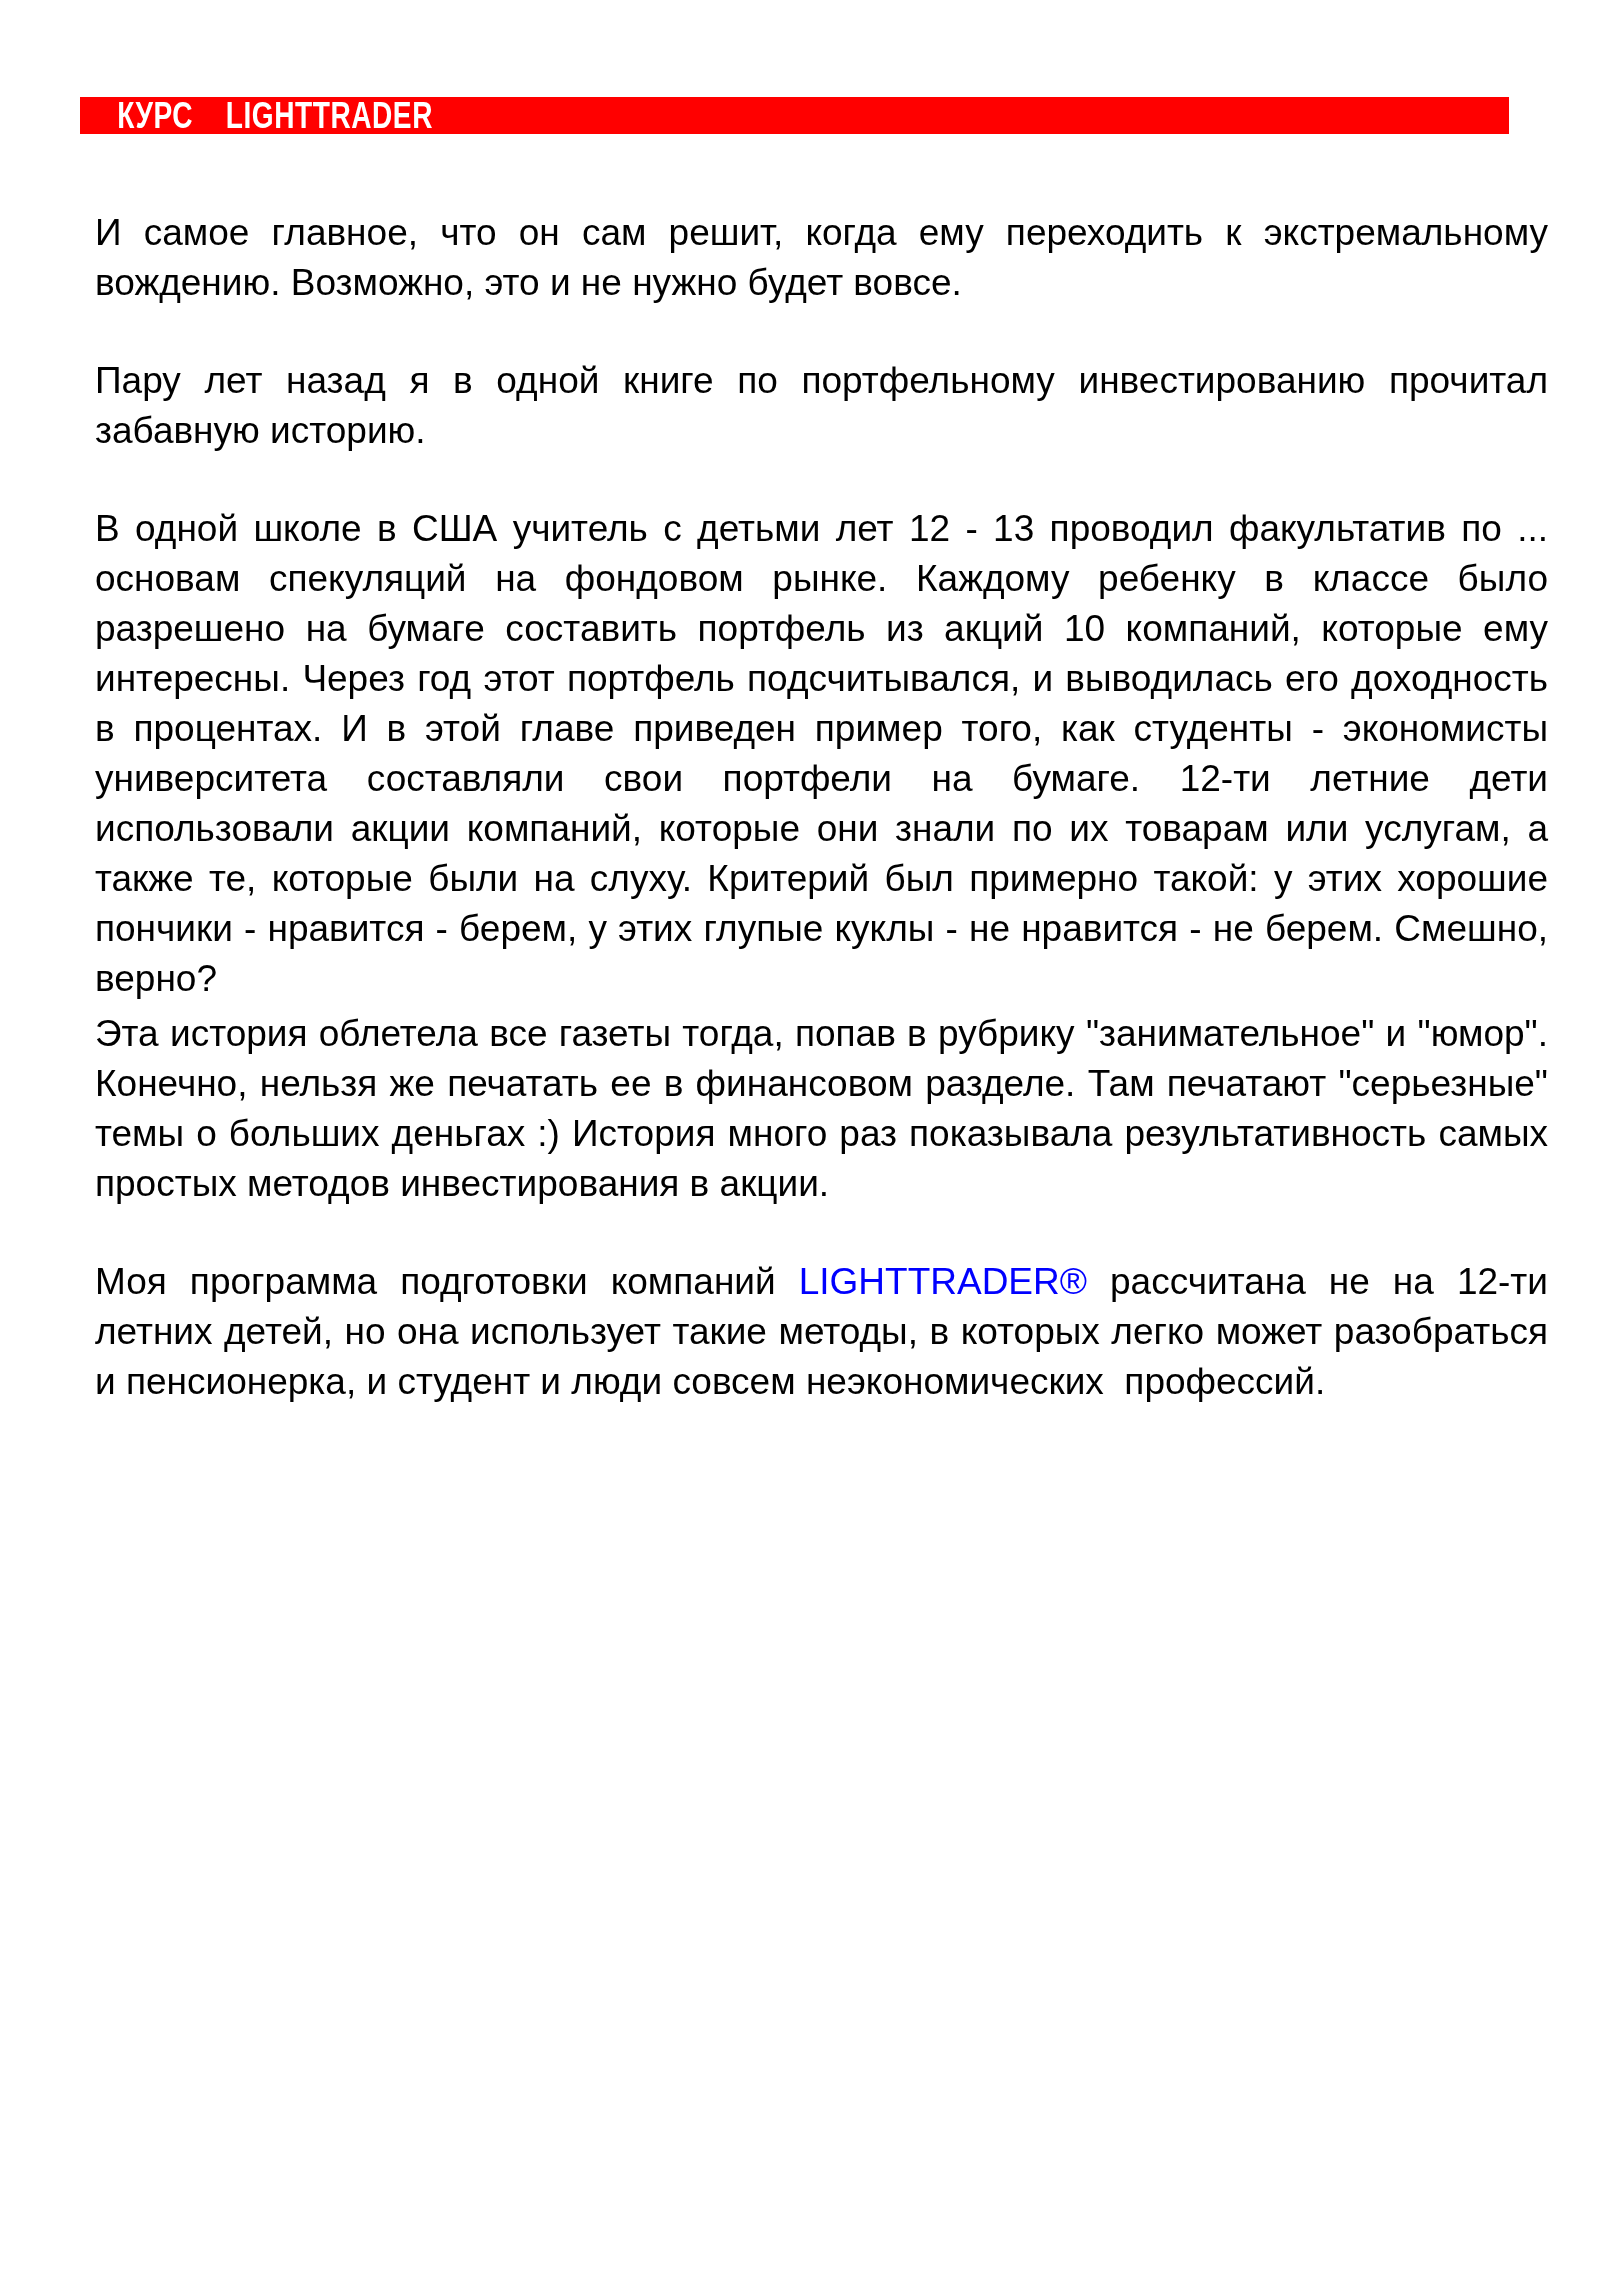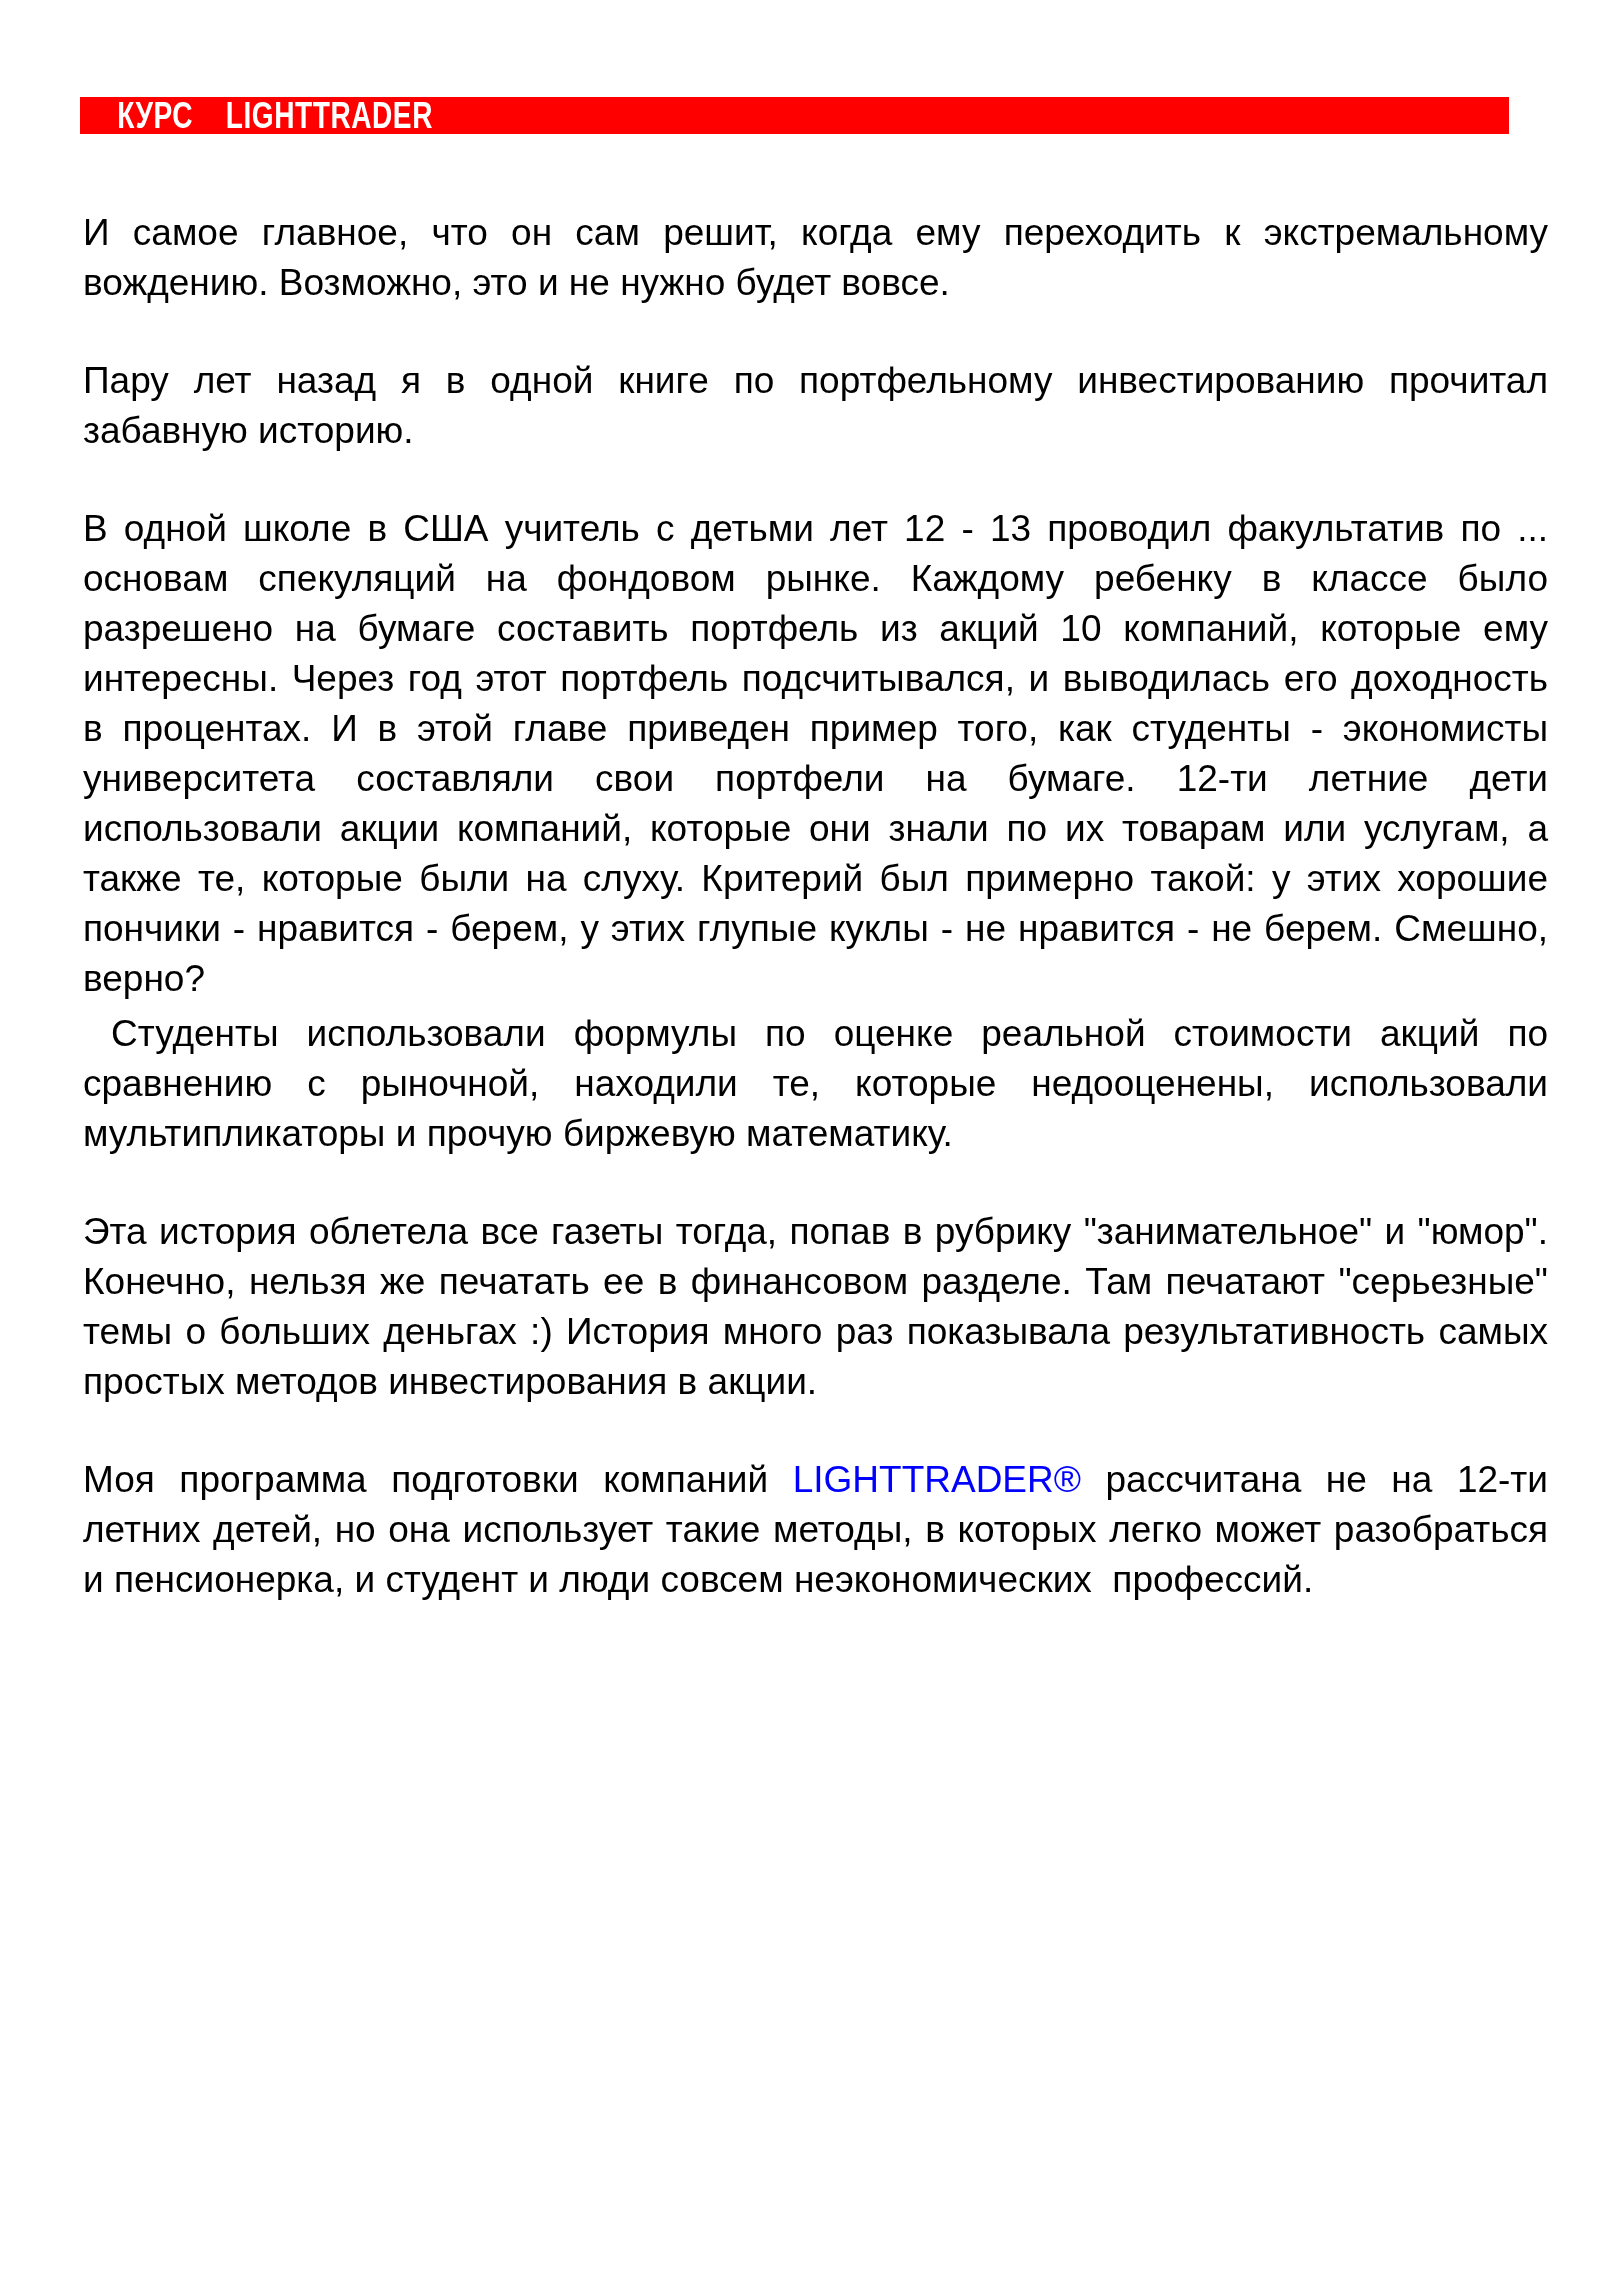--- a/index.html
+++ b/index.html
@@ -36,39 +36,38 @@
   .body-text {
     position: absolute;
     left: 79px;
     top: 208px;
     width: 1469px;
     font-size: 37px;
     line-height: 50px;
     text-align: justify;
     color: var(--text-color, #000000);
   }
-  .body-text p { margin: 0 0 48px 4px; }
+  .body-text p { margin: 0 0 48px 16px; }
   .body-text p.tight { margin-bottom: 4.6px; }
   .brand { color: var(--brand-color, #0000ff); }
 </style>
 </head>
 <body>
 
 <div class="page">
 
   <div class="header-bar">
     <div class="header-inner">
       <span>КУРС</span>
       <span>LIGHTTRADER</span>
     </div>
   </div>
 
   <div class="body-text">
     <p>И самое главное, что он сам решит, когда ему переходить к экстремальному вождению. Возможно, это и не нужно будет вовсе.</p>
     <p>Пару лет назад я в одной книге по портфельному инвестированию прочитал забавную историю.</p>
     <p class="tight">В одной школе в США учитель с детьми лет 12 - 13 проводил факультатив по ... основам спекуляций на фондовом рынке. Каждому ребенку в классе было разрешено на бумаге составить портфель из акций 10 компаний, которые ему интересны. Через год этот портфель подсчитывался, и выводилась его доходность в процентах. И в этой главе приведен пример того, как студенты - экономисты университета составляли свои портфели на бумаге. 12-ти летние дети использовали акции компаний, которые они знали по их товарам или услугам, а также те, которые были на слуху. Критерий был примерно такой: у этих хорошие пончики - нравится - берем, у этих глупые куклы - не нравится - не берем. Смешно, верно?</p>
-    <p>&nbsp;Студенты использовали формулы по оценке реальной стоимости акций по сравнению с рыночной, находили те, которые недооценены, использовали мультипликаторы и прочую биржевую математику.</p>
     <p>Эта история облетела все газеты тогда, попав в рубрику "занимательное" и "юмор". Конечно, нельзя же печатать ее в финансовом разделе. Там печатают "серьезные" темы о больших деньгах :) История много раз показывала результативность самых простых методов инвестирования в акции.</p>
     <p><span>Моя программа подготовки компаний </span><span class="brand">LIGHTTRADER®</span><span> рассчитана не на 12-ти летних детей, но она использует такие методы, в которых легко может разобраться и пенсионерка, и студент и люди совсем неэкономических&nbsp; профессий.</span></p>
   </div>
 
 </div>
 
 
 </body></html>

